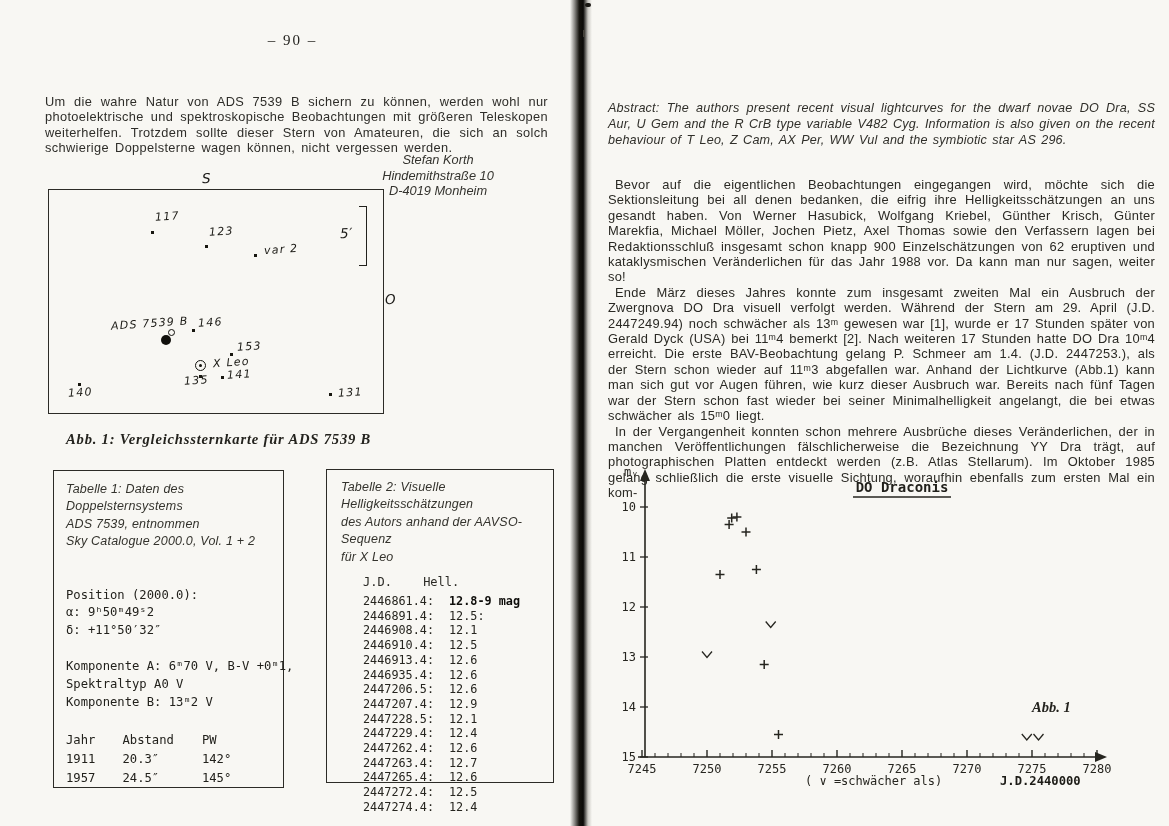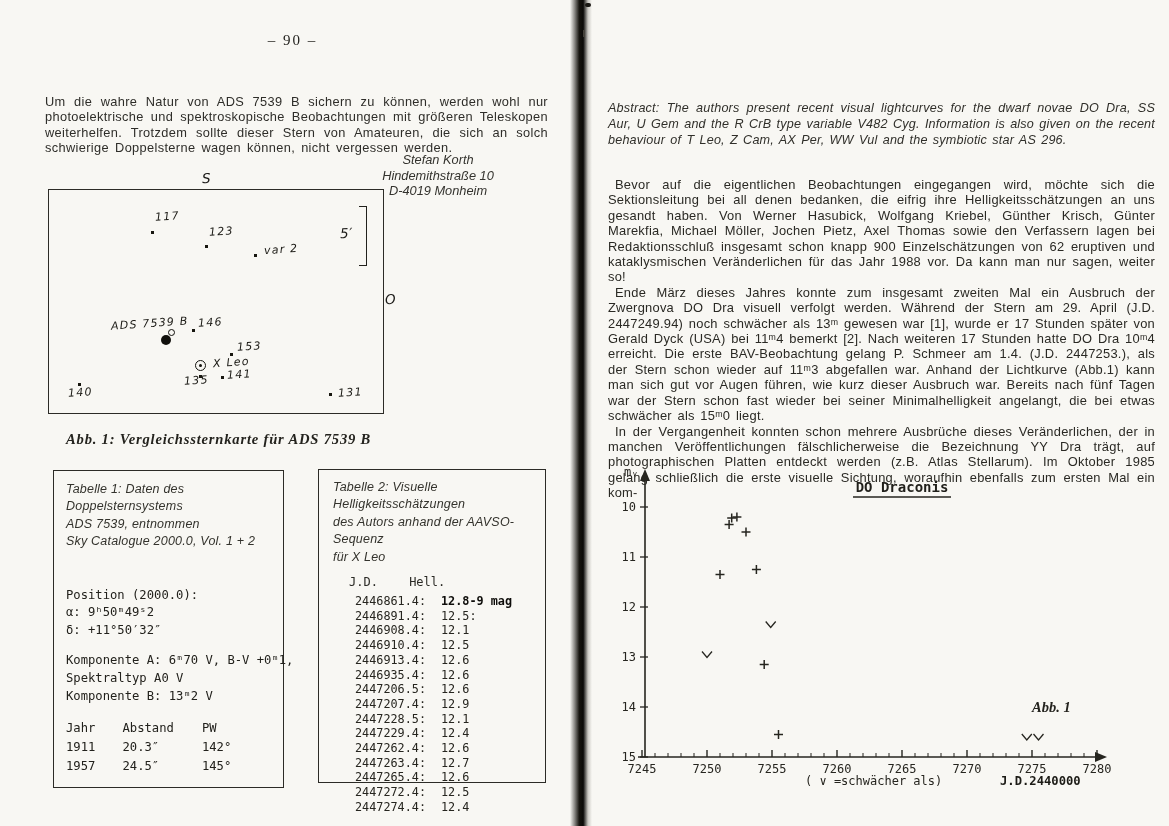--- a/index.html
+++ b/index.html
@@ -38,29 +38,29 @@
   .star-double .comp{position:absolute;left:7px;top:-6px;width:5px;height:5px;
         border:1.3px solid #100f0b;border-radius:50%;background:transparent;}
   .star-circledot{position:absolute;width:9px;height:9px;border:1.5px solid #14130e;border-radius:50%;}
   .star-circledot .ctr{position:absolute;left:2.6px;top:2.6px;width:3px;height:3px;background:#14130e;border-radius:50%;}
 
   #fcaption{left:66px;top:431px;font-family:"Liberation Serif",serif;font-style:italic;
             font-weight:bold;font-size:14.6px;letter-spacing:0.8px;color:#24231e;}
 
   .tbox{border:1.7px solid #2c2b26;box-sizing:border-box;}
   #t1box{left:53px;top:470px;width:231px;height:318px;padding:10px 6px 0 12px;}
-  #t2box{left:318px;top:469px;width:228px;height:314px;padding:9px 4px 0 14px;}
+  #t2box{left:326px;top:469px;width:228px;height:314px;padding:9px 4px 0 14px;}
   .ttitle{font-style:italic;font-size:12.5px;line-height:17.4px;color:#34332d;letter-spacing:0.2px;}
   .t1line{font-family:"DejaVu Sans Mono",monospace;font-size:12.2px;line-height:17.6px;color:#22211c;white-space:pre;}
-  .gap36{margin-top:36px;} .gap14{margin-top:13px;}
+  .gap36{margin-top:36px;} .gap14{margin-top:19px;}
   .t1hrow span{display:inline-block;font-family:"DejaVu Sans Mono",monospace;font-size:12.2px;color:#22211c;}
   .t1hrow .c1{width:52px;} .t1hrow .c2{width:75px;}
   .t1hrow{line-height:18px;}
   #t2head{margin-top:9px;font-family:"DejaVu Sans Mono",monospace;font-size:12px;color:#2a2924;}
-  #t2head .hjd{margin-left:16px;text-align:center;} #t2head .hm{margin-left:24px;}
+  #t2head .hjd{margin-left:22px;text-align:center;} #t2head .hm{margin-left:24px;}
   #t2rows{margin-top:5px;}
   .t2-row{line-height:14.7px;font-family:"DejaVu Sans Mono",monospace;font-size:11.8px;color:#26251f;}
   .t2-row .jd{display:inline-block;margin-left:22px;width:86px;}
   .t2-row .bold{font-weight:bold;color:#0e0d0a;}
 
   
   #pnumR{left:608px;top:36px;width:545px;}
   #rtitle{left:608px;top:60px;width:547px;text-align:center;font-family:"Liberation Serif",serif;
           font-size:21px;letter-spacing:3.2px;word-spacing:7px;color:#201f1b;}
   #abstract{left:608px;top:101px;width:547px;font-style:italic;font-size:12.6px;line-height:15.8px;

